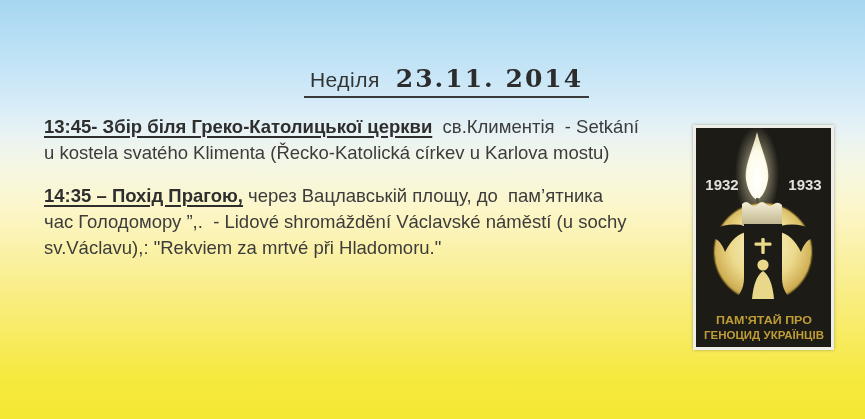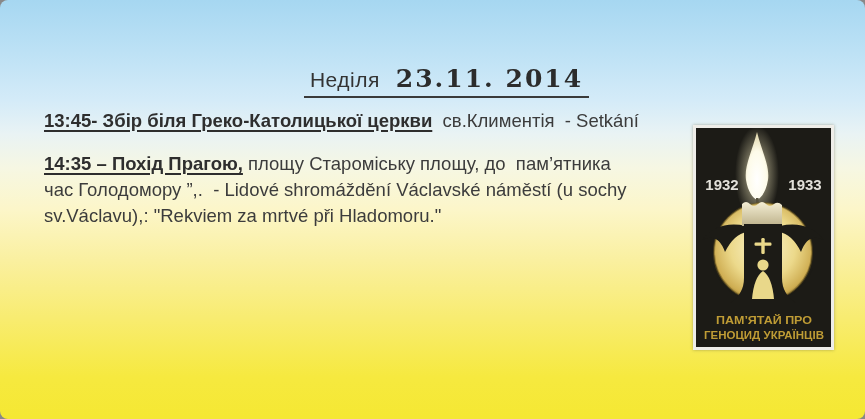--- a/index.html
+++ b/index.html
@@ -12,21 +12,20 @@
       #a6d7f1 0%,
       #bce1f5 12%,
       #d4ebf8 24%,
       #e9f3f4 32%,
       #f6f7e3 40%,
       #fcf6c9 50%,
       #faf0a0 62%,
       #f8ec70 76%,
       #f6e93f 90%,
       #f5e832 100%);
-    border-radius:8px;
   }
   .title-wrap{
     position:absolute;top:64px;left:0;width:100%;
     text-align:center;
   }
   .title-inner{
     display:inline-block;
     border-bottom:2px solid #3a3a3a;
     padding:0 6px 3px 6px;
     margin-left:28px;
@@ -34,21 +33,21 @@
   }
   .title-day{
     font-size:21px;color:#333;letter-spacing:.5px;
   }
   .title-date{
     font-family:"DejaVu Serif","Liberation Serif",serif;
     font-weight:bold;font-size:25px;color:#2c2c2c;
     letter-spacing:2px;margin-left:16px;
   }
   .schedule{
-    position:absolute;left:44px;top:108px;width:660px;
+    position:absolute;left:44px;top:114px;width:660px;
     font-size:18.5px;color:#3c3c3c;
   }
   .para{margin:0 0 0 0;}
   .para:first-child{margin-bottom:17px;}
   .line{height:26px;line-height:26px;white-space:pre;}
   .run{white-space:pre;}
   .run.b{font-weight:bold;color:#2e2e2e;}
   .run.u{text-decoration:underline;text-decoration-thickness:2px;text-underline-offset:3px;}
   .emblem{
     position:absolute;left:693px;top:125px;
@@ -74,23 +73,24 @@
 
 <div class="page">
 
   <div class="title-wrap">
     <span class="title-inner"><span class="title-day">Неділя</span><span class="title-date">23.11. 2014</span></span>
   </div>
 
   <div class="schedule">
       <div class="para">
         <div class="line"><span class="run b u">13:45- Збір біля Греко-Католицької церкви</span><span class="run">  св.Климентія  - Setkání</span></div>
+        <div class="line"><span class="run">u kostela svatého Klimenta (Řecko-Katolická církev u Karlova mostu)</span></div>
       </div>
       <div class="para">
-        <div class="line"><span class="run b u">14:35 – Похід Прагою,</span><span class="run"> площу Староміську площу, до  пам’ятника</span></div>
+        <div class="line"><span class="run b u">14:35 – Похід Прагою,</span><span class="run"> через Вацлавській площу, до  пам’ятника</span></div>
       </div>
       <div class="para">
         <div class="line"><span class="run">час Голодомору ”,.  - Lidové shromáždění Václavské náměstí (u sochy</span></div>
         <div class="line"><span class="run">sv.Václavu),: "Rekviem za mrtvé při Hladomoru."</span></div>
       </div>
     </div>
 
   <div class="emblem">
     <svg viewBox="0 0 135 219">
       <defs>

